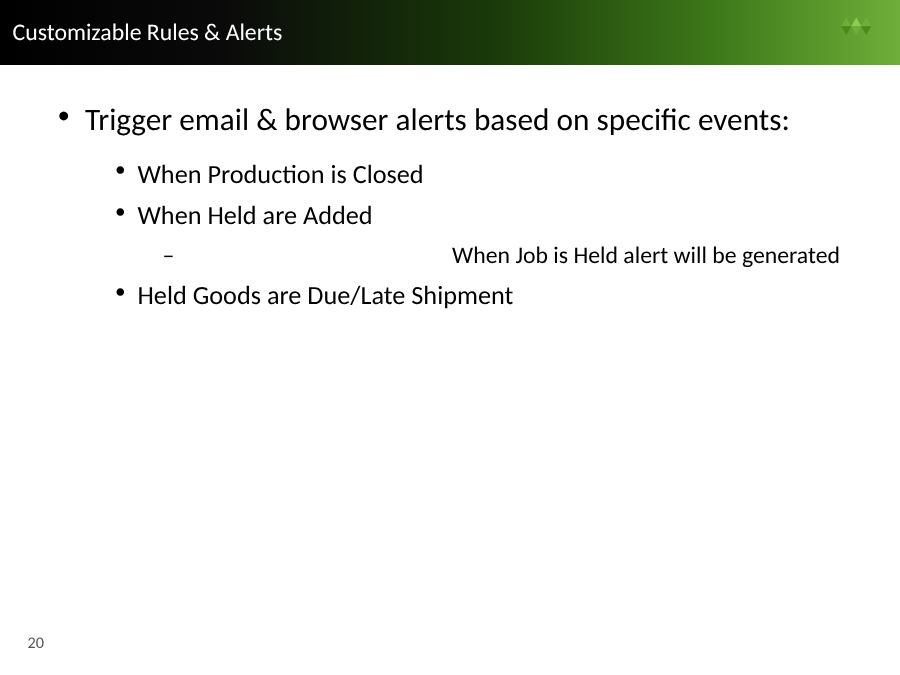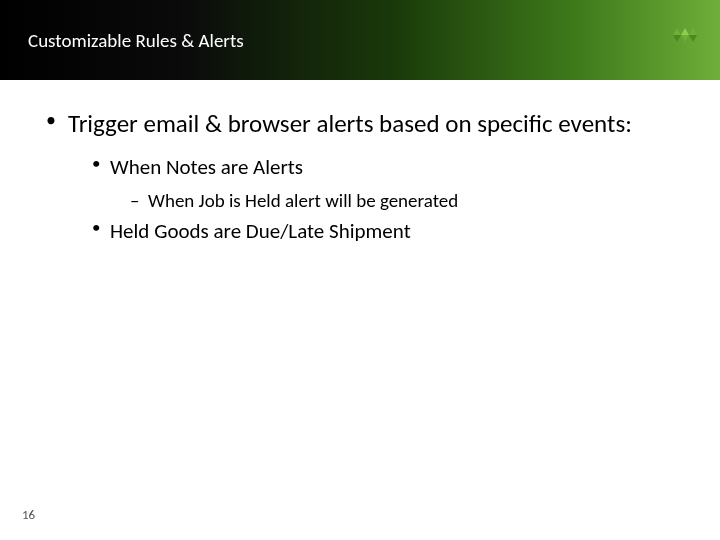--- a/index.html
+++ b/index.html
@@ -6,26 +6,26 @@
   body {
     width: 720px;
     height: 540px;
     font-family: Calibri, Arial, sans-serif;
     background: #fff;
     position: relative;
     overflow: hidden;
   }
   .header {
     width: 100%;
-    height: 80px;
+    height: 52px;
     background: linear-gradient(90deg, #000000 0%, #0a0a0a 25%, #1a3a0a 55%, #3e7a1a 80%, #6fae3a 100%);
     display: flex;
     align-items: center;
     justify-content: space-between;
-    padding: 0 18px 0 28px;
+    padding: 0 18px 0 10px;
   }
   .title {
     color: #ffffff;
     font-size: 19px;
     font-weight: 400;
   }
   .logo {
     display: flex;
     align-items: center;
     gap: 6px;
@@ -46,21 +46,21 @@
     padding: 28px 48px 0 40px;
     color: #000;
   }
   .l1 { list-style: none; }
   .l1 > li { position: relative; padding-left: 28px; font-size: 25px; line-height: 1.25; margin-bottom: 8px; }
   .l1 > li::before { content: "•"; position: absolute; left: 6px; top: 0; font-size: 20px; }
   .l2 { list-style: none; margin-top: 14px; padding-left: 22px; }
   .l2 > li { position: relative; padding-left: 20px; font-size: 21px; line-height: 1.35; margin-bottom: 4px; }
   .l2 > li::before { content: "•"; position: absolute; left: 2px; top: 0; font-size: 17px; }
   .l3 { list-style: none; margin-top: 6px; padding-left: 20px; }
-  .l3 > li { position: relative; padding-left: 18px; font-size: 19px; line-height: 1.35; margin-bottom: 0; }
+  .l3 > li { position: relative; padding-left: 18px; font-size: 19px; line-height: 1.35; margin-bottom: 0; text-align: right; }
   .l3 > li::before { content: "–"; position: absolute; left: 0; top: 0; }
   .page-num {
     position: absolute;
     bottom: 18px;
     left: 22px;
     font-size: 13px;
     color: #555;
   }
 </style>
 </head>
@@ -81,28 +81,31 @@
     </div>
   </div>
 </div>
 
 <div class="content">
   <ul class="l1">
     <li>
       <span>Trigger email &amp; browser alerts based on specific events:</span>
       <ul class="l2">
         <li>
-          <span>When Notes are Alerts</span>
+          <span>When Production is Closed</span>
+        </li>
+        <li>
+          <span>When Held are Added</span>
           <ul class="l3">
             <li>
               <span>When Job is Held alert will be generated</span>
             </li>
           </ul>
         </li>
         <li>
           <span>Held Goods are Due/Late Shipment</span>
         </li>
       </ul>
     </li>
   </ul>
 </div>
 
-<div class="page-num">16</div>
+<div class="page-num">20</div>
 
 </body></html>

